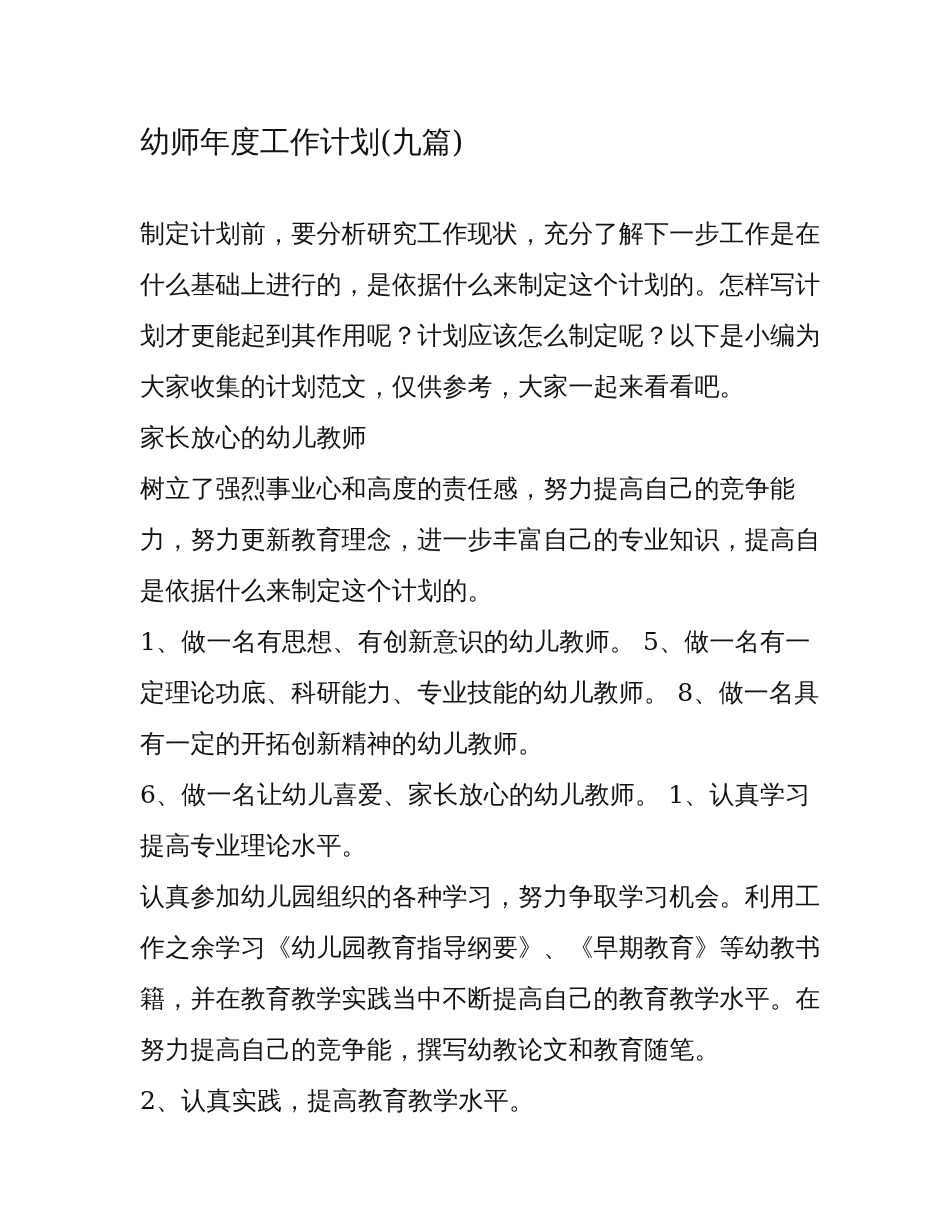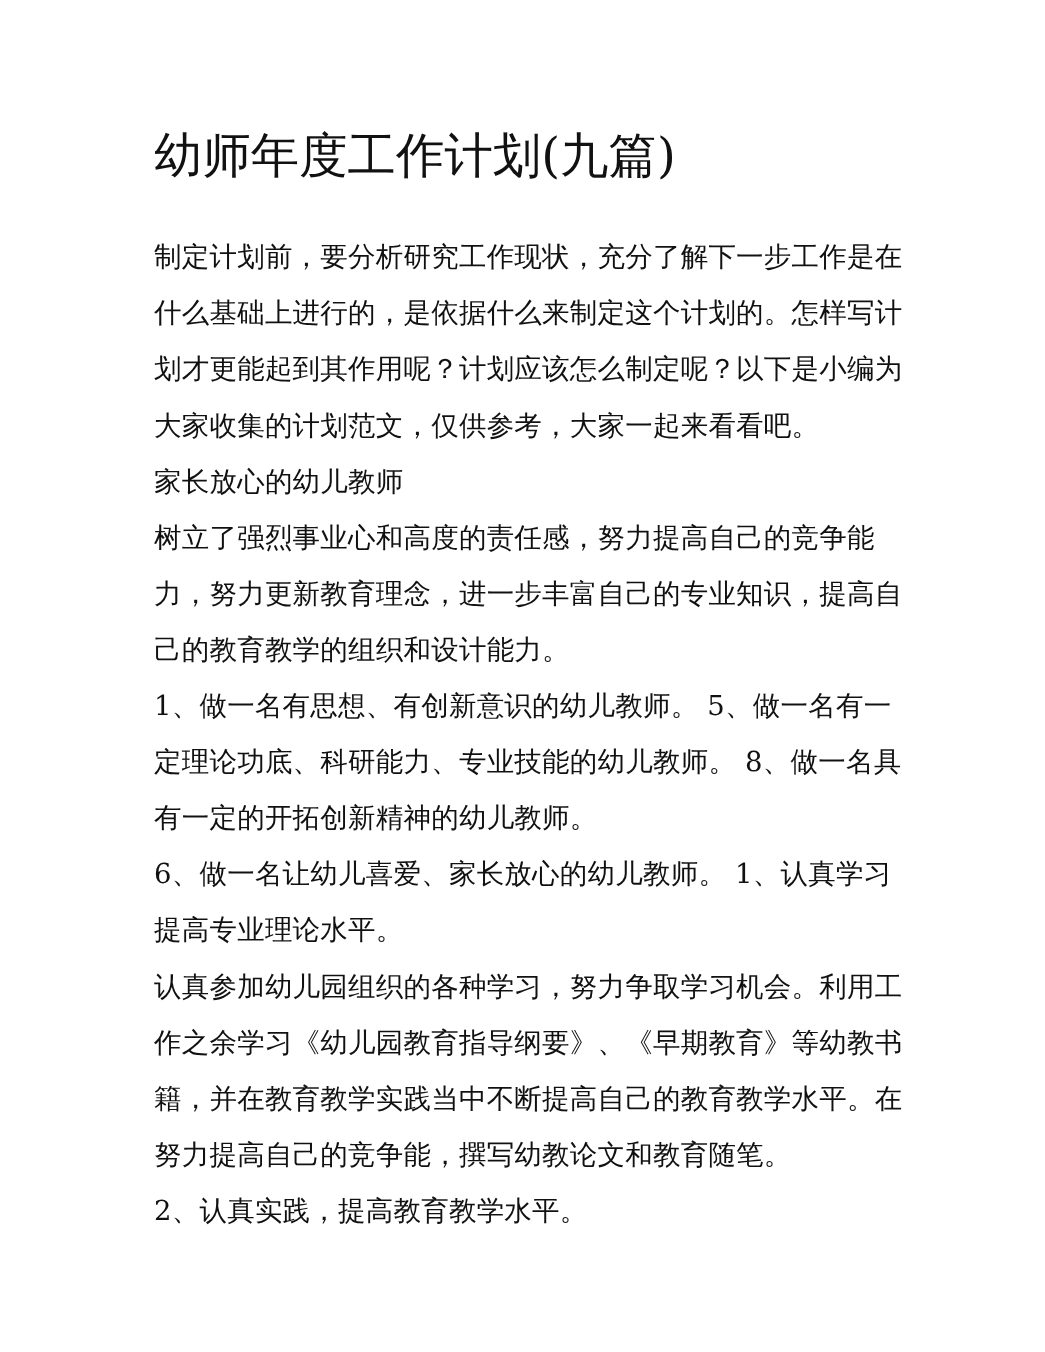--- a/index.html
+++ b/index.html
@@ -18,21 +18,21 @@
     .page {
       position: absolute;
       left: 140px;
       top: 0;
       width: 680px;
     }
     .title {
       position: absolute;
       left: 0;
       top: 112px;
-      font-size: 44px;
+      font-size: 30px;
       line-height: 60px;
       white-space: nowrap;
       font-weight: normal;
       margin: 0;
       letter-spacing: 0px;
     }
     .line {
       position: absolute;
       left: 0;
       font-size: 25px;
@@ -48,21 +48,21 @@
 <div class="page">
   <h1 class="title">幼师年度工作计划(九篇)</h1>
 
   <div class="line" style="top:205px">制定计划前，要分析研究工作现状，充分了解下一步工作是在</div>
   <div class="line" style="top:256px">什么基础上进行的，是依据什么来制定这个计划的。怎样写计</div>
   <div class="line" style="top:307px">划才更能起到其作用呢？计划应该怎么制定呢？以下是小编为</div>
   <div class="line" style="top:358px">大家收集的计划范文，仅供参考，大家一起来看看吧。</div>
   <div class="line" style="top:409px">家长放心的幼儿教师</div>
   <div class="line" style="top:460px">树立了强烈事业心和高度的责任感，努力提高自己的竞争能</div>
   <div class="line" style="top:511px">力，努力更新教育理念，进一步丰富自己的专业知识，提高自</div>
-  <div class="line" style="top:562px">己的教育教学的组织和设计能力。</div>
+  <div class="line" style="top:562px">是依据什么来制定这个计划的。</div>
   <div class="line" style="top:613px">1、做一名有思想、有创新意识的幼儿教师。 5、做一名有一</div>
   <div class="line" style="top:664px">定理论功底、科研能力、专业技能的幼儿教师。 8、做一名具</div>
   <div class="line" style="top:715px">有一定的开拓创新精神的幼儿教师。</div>
   <div class="line" style="top:766px">6、做一名让幼儿喜爱、家长放心的幼儿教师。 1、认真学习</div>
   <div class="line" style="top:817px">提高专业理论水平。</div>
   <div class="line" style="top:868px">认真参加幼儿园组织的各种学习，努力争取学习机会。利用工</div>
   <div class="line" style="top:919px">作之余学习《幼儿园教育指导纲要》、《早期教育》等幼教书</div>
   <div class="line" style="top:970px">籍，并在教育教学实践当中不断提高自己的教育教学水平。在</div>
   <div class="line" style="top:1021px">努力提高自己的竞争能，撰写幼教论文和教育随笔。</div>
   <div class="line" style="top:1072px">2、认真实践，提高教育教学水平。</div>

